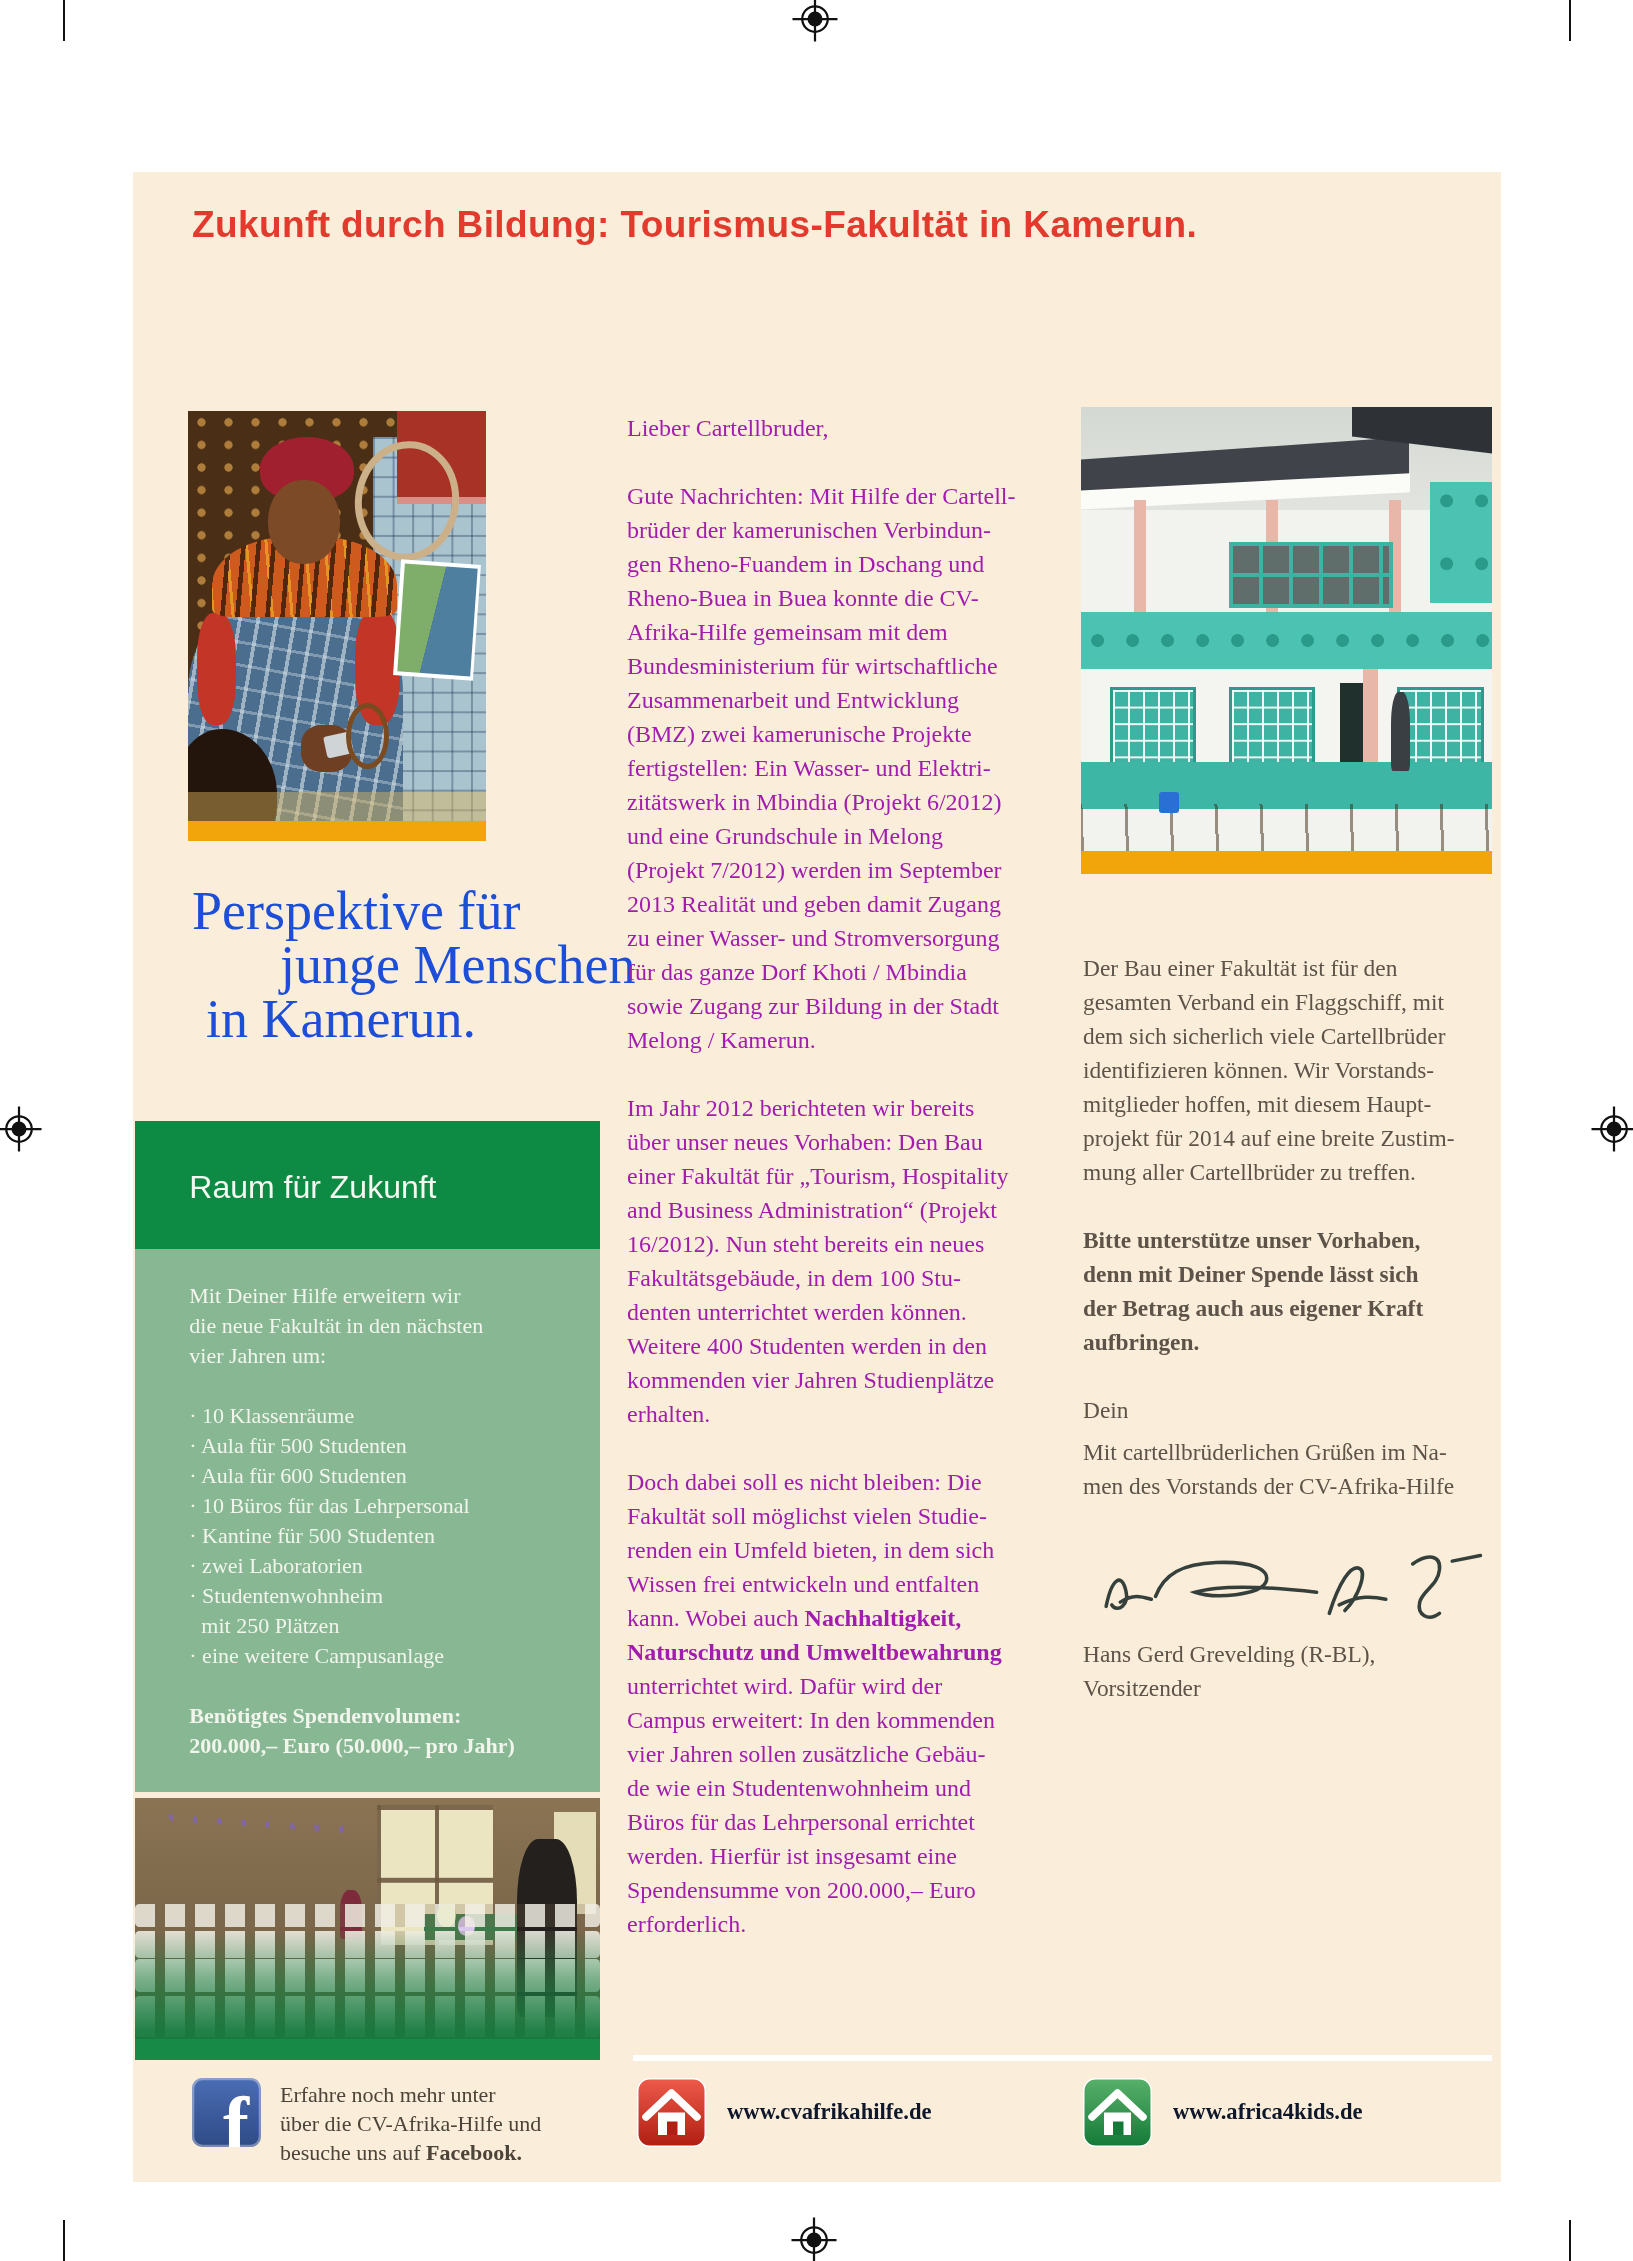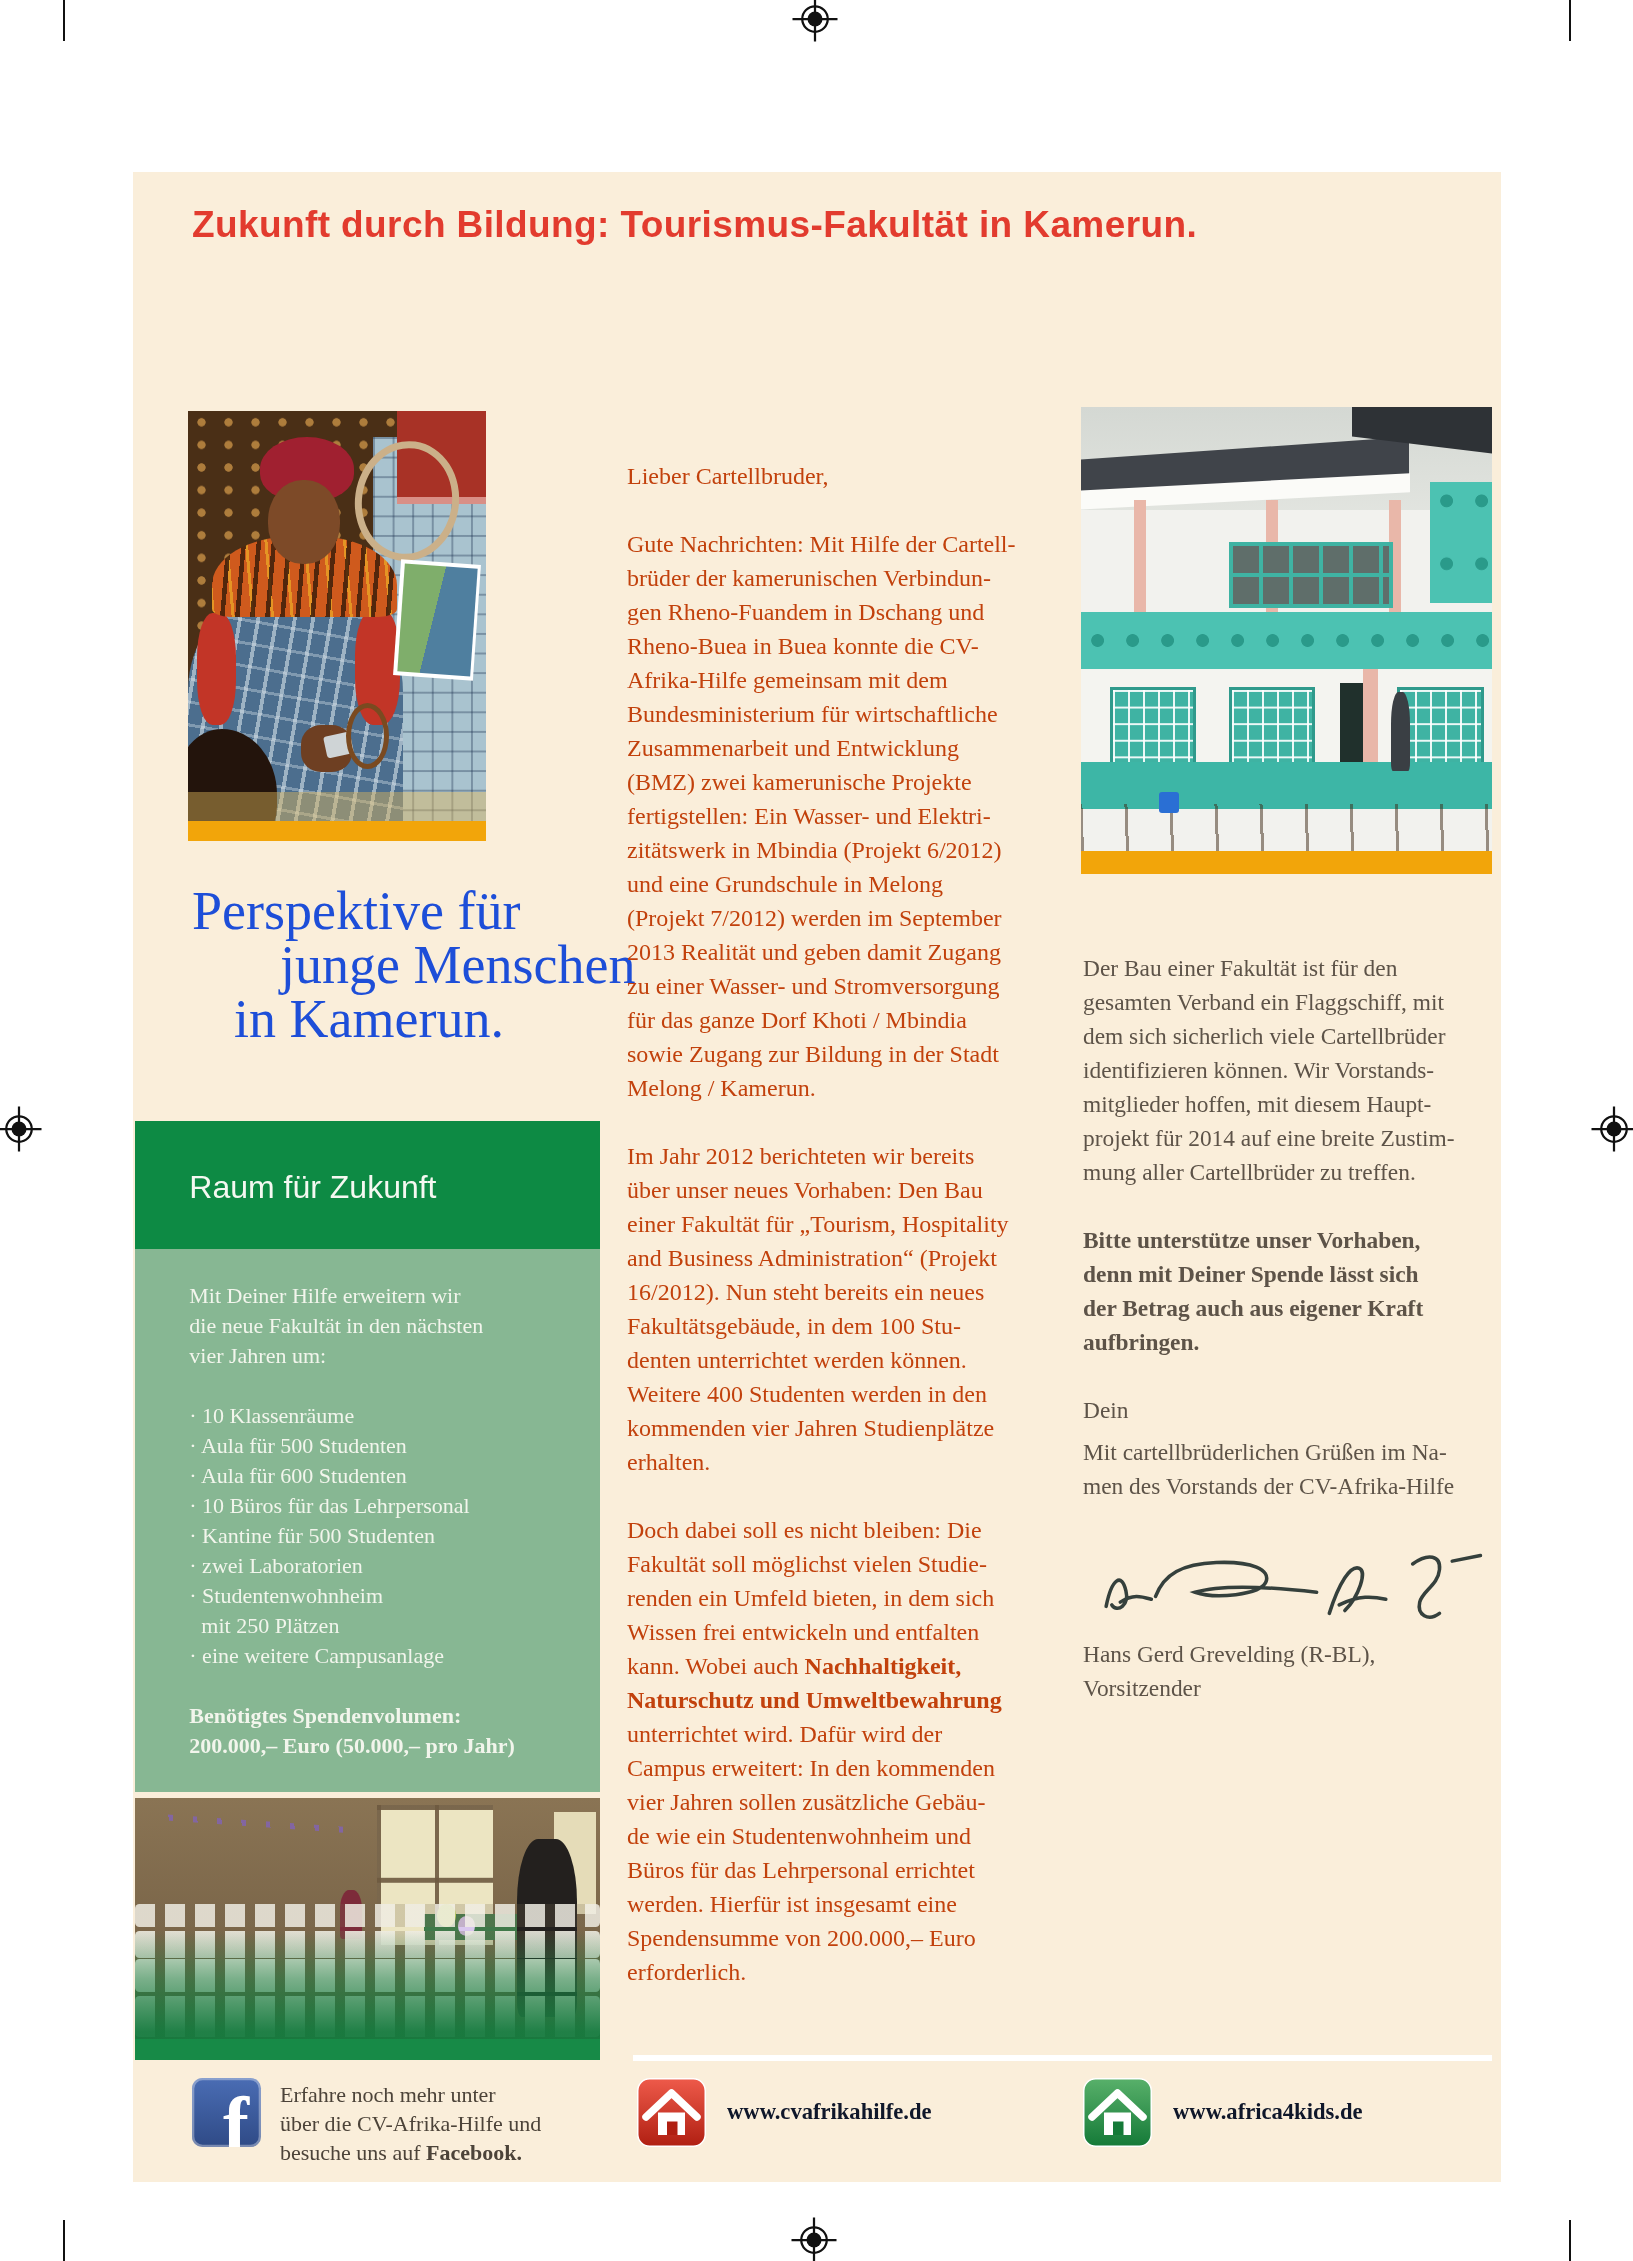--- a/index.html
+++ b/index.html
@@ -41,21 +41,21 @@
   .pc-hands{position:absolute;left:38%;top:73%;width:17%;height:11%;background:#6e3f22;border-radius:40%;}
   .pc-phone{position:absolute;left:46%;top:75%;width:9%;height:5%;background:#cfd4d6;border-radius:3px;transform:rotate(-12deg);}
   .pc-bracelet{position:absolute;left:53%;top:68%;width:11%;height:13%;border:5.3px solid #7a4a20;border-radius:50%;}
   .pc-fade{position:absolute;left:0;right:0;bottom:19.6px;height:29px;background:rgba(222,182,92,.45);}
   .pc-bar{position:absolute;left:0;right:0;bottom:0;height:19.6px;background:#f2a50a;}
   .lead-heading{
     position:absolute;left:59px;top:712px;
     font-size:54px;line-height:54px;color:#1d4ed8;
   }
   .lead-heading .l2{margin-left:88px;}
-  .lead-heading .l3{margin-left:42px;}
+  .lead-heading .l3{margin-left:14px;}
   .green-box{position:absolute;left:2.3px;top:949px;width:465px;}
   .gb-header{height:128px;background:#0d8a44;box-sizing:border-box;padding:48px 0 0 54px;
     font-family:"Liberation Sans","DejaVu Sans",sans-serif;font-size:32px;color:#f4f8f1;}
   .gb-body{height:543px;background:#87b793;box-sizing:border-box;padding:32px 22.6px 0 54px;
     color:#f2f5ec;font-size:22px;line-height:30px;}
   .gb-intro{margin-bottom:30px;}
   .gb-items{margin-bottom:30px;}
   .gb-items .li.indent{padding-left:12px;}
   .gb-bold{font-weight:bold;}
   .photo-hall{position:absolute;left:2.3px;top:1626px;width:465px;height:241px;overflow:hidden;background:linear-gradient(#8a7454,#6e5a40);}
@@ -72,21 +72,21 @@
   .ph-man{position:absolute;right:5%;top:17%;width:13%;height:74%;background:#23201e;border-radius:35% 35% 8% 8%;}
   .ph-row{position:absolute;left:0;right:0;border-radius:4.5px;
     background:repeating-linear-gradient(90deg,#efece2 0 19.6px,rgba(120,105,80,.28) 19.6px 30px);}
   .ph-r1{top:44%;height:22.6px;opacity:.85;}
   .ph-r2{top:55%;height:27px;opacity:.9;}
   .ph-r3{top:67%;height:33px;}
   .ph-r4{top:82%;height:41px;}
   .ph-green{position:absolute;inset:0;background:linear-gradient(180deg,rgba(0,0,0,0) 55%,rgba(26,126,66,.55) 75%,rgba(21,122,62,.95) 97%);}
   .green-strip{position:absolute;left:2.3px;top:1867px;width:465px;height:21px;background:#178a47;}
   
-  .mid-col{position:absolute;left:494px;top:239px;width:445px;color:#c2410c;font-size:24px;line-height:34px;margin-top:48px;}
+  .mid-col{position:absolute;left:494px;top:239px;width:445px;color:#a21caf;font-size:24px;line-height:34px;}
   .mid-col p{margin:0 0 34px 0;}
   
   .photo-building{position:absolute;left:948px;top:235px;width:411px;height:467px;overflow:hidden;background:#f2f2ee;}
   .pb-sky{position:absolute;top:0;left:0;right:0;height:30%;background:linear-gradient(#d4d8d3,#e6e8e3);}
   .pb-roof{position:absolute;top:9%;left:-6%;width:86%;height:9%;background:#40444a;transform:skewY(-4deg);}
   .pb-roof2{position:absolute;top:-2%;right:0;width:34%;height:10%;background:#2e3236;transform:skewY(7deg);}
   .pb-fascia{position:absolute;top:16%;left:-2%;width:82%;height:4%;background:#fbfbf8;transform:skewY(-3deg);}
   .pb-face{position:absolute;top:22%;left:0;right:0;height:66%;background:#f2f2ee;}
   .pb-col{position:absolute;width:12px;background:#e9b7a9;top:20%;height:36%;}
   .pb-col.c1{left:13%;}.pb-col.c2{left:45%;}.pb-col.c3{left:75%;}

